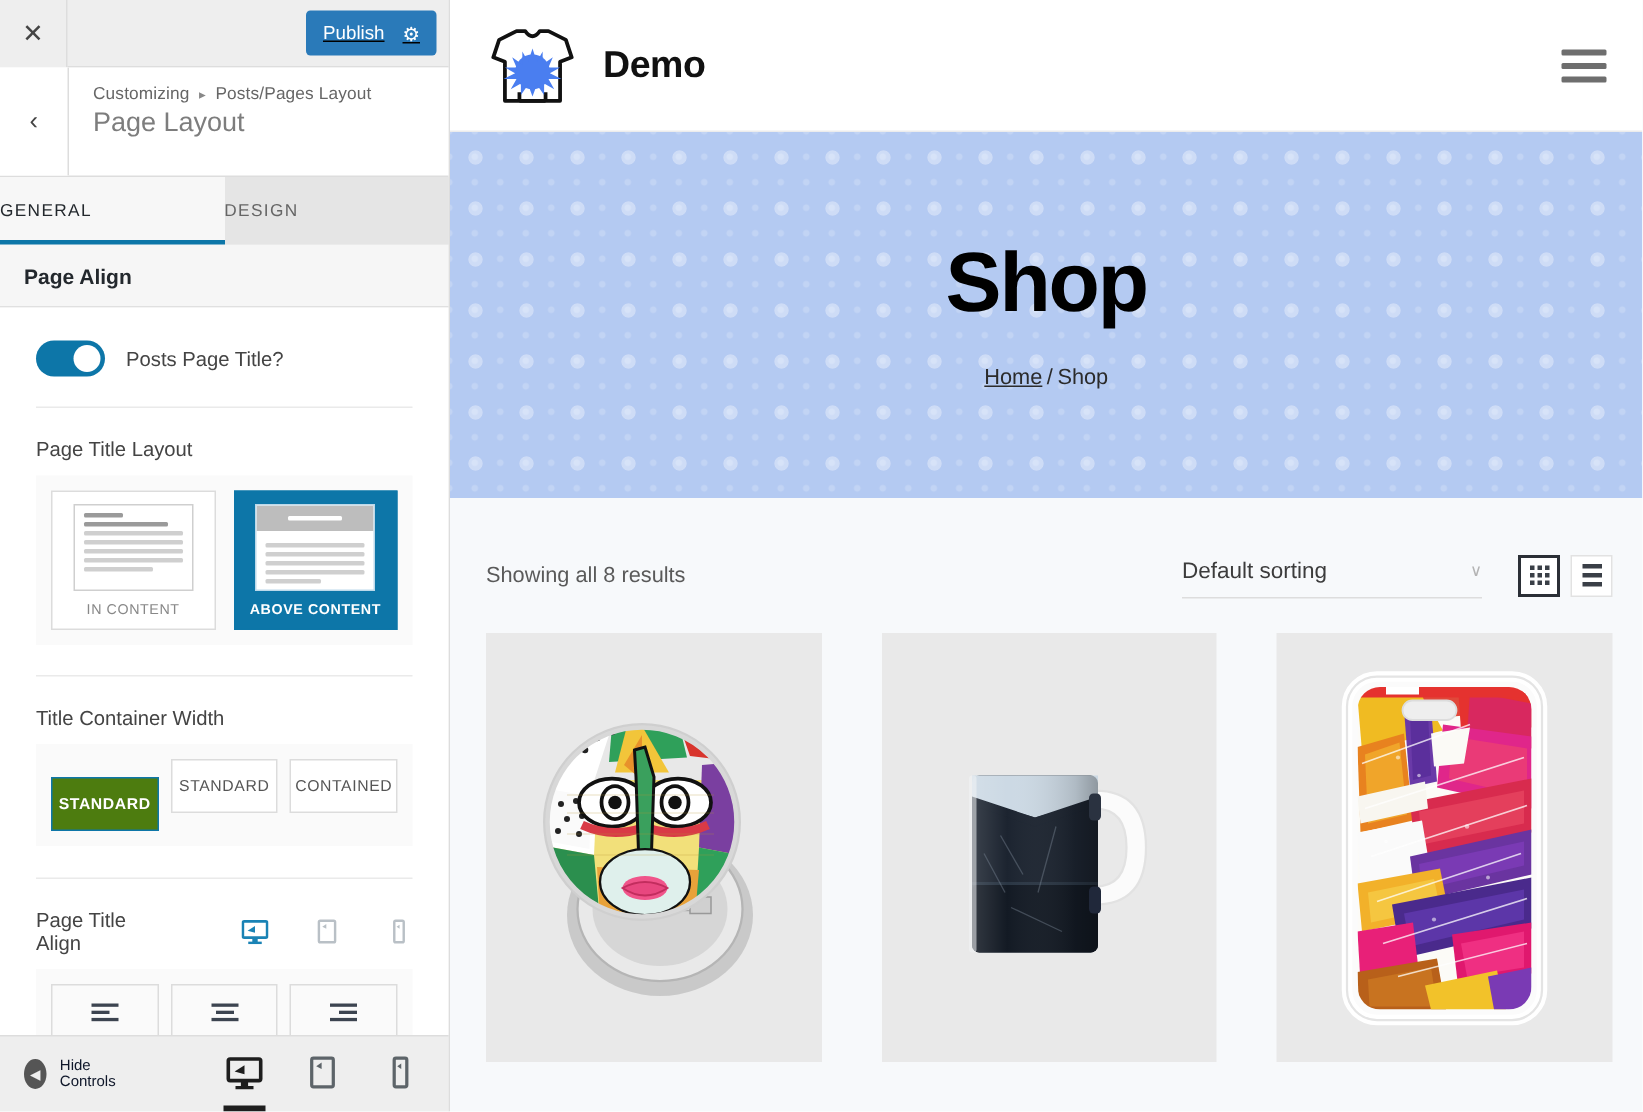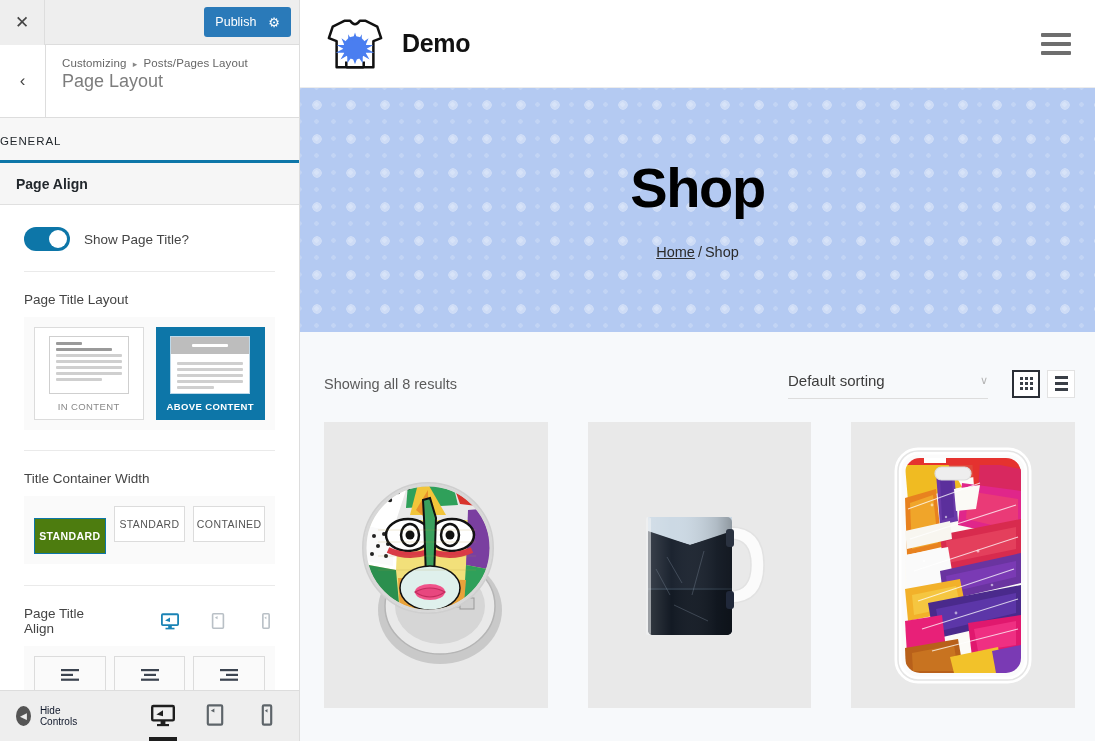--- a/index.html
+++ b/index.html
@@ -27,21 +27,21 @@
     border-bottom: 1px solid #ddd;
     flex: 0 0 45px;
   }
   .cz-close {
     width: 45px; height: 45px;
     display: flex; align-items: center; justify-content: center;
     background: #eeeeee; border-right: 1px solid #ddd;
     color: #444; font-size: 17px; cursor: pointer;
   }
   .cz-topbar-spacer { flex: 1; }
-  .publish-wrap { padding-right: 8px; display: flex; align-items: center; }
+  .publish-wrap { padding-right: 8px; display: flex; align-items: center; text-decoration: underline; }
   .publish-btn {
     background: #2a7ab9; color: #fff;
     height: 30px; border: none; border-radius: 3px;
     display: flex; align-items: center; gap: 12px;
     padding: 0 11px; font-size: 12.5px; cursor: pointer;
     font-family: "Liberation Sans", sans-serif;
   }
   .publish-btn .gear { font-size: 13px; line-height: 1; }
 
   
@@ -281,31 +281,34 @@
           <span>Posts/Pages Layout</span>
         </div>
         <div class="cz-panel-title">Page Layout</div>
       </div>
     </div>
 
     <div class="cz-tabs">
       <div class="cz-tab active">
         <span>GENERAL</span>
       </div>
+      <div class="cz-tab">
+        <span>DESIGN</span>
+      </div>
     </div>
 
     <div class="cz-section-title">Page Align</div>
 
     <div class="cz-body">
 
       <div class="toggle-row">
         <div class="toggle">
           <div class="knob"></div>
         </div>
-        <div class="toggle-label">Show Page Title?</div>
+        <div class="toggle-label">Posts Page Title?</div>
       </div>
 
       <div class="ctrl-divider"></div>
 
       <div class="ctrl-label">Page Title Layout</div>
       <div class="thumb-group">
         <div class="thumb">
           <div class="thumb-pic">
             <div class="tp-line dark w40"></div>
             <div class="tp-line dark w85"></div>

